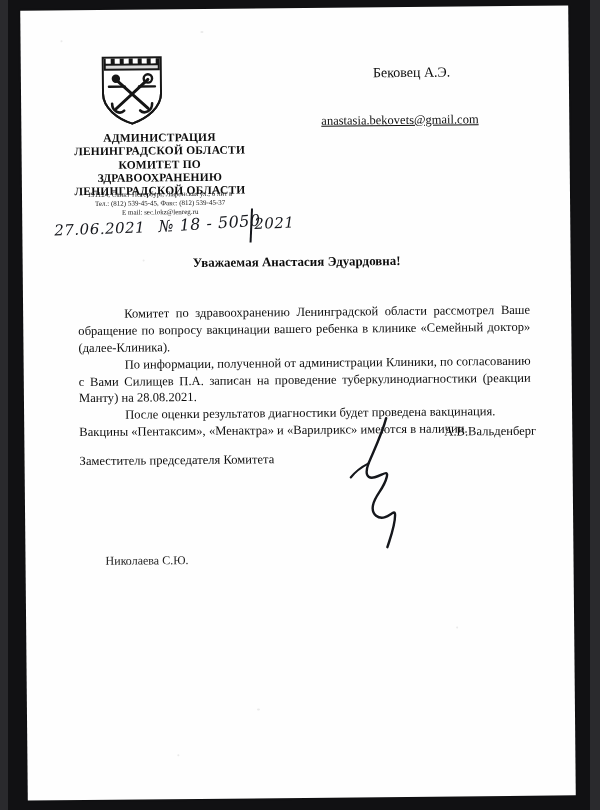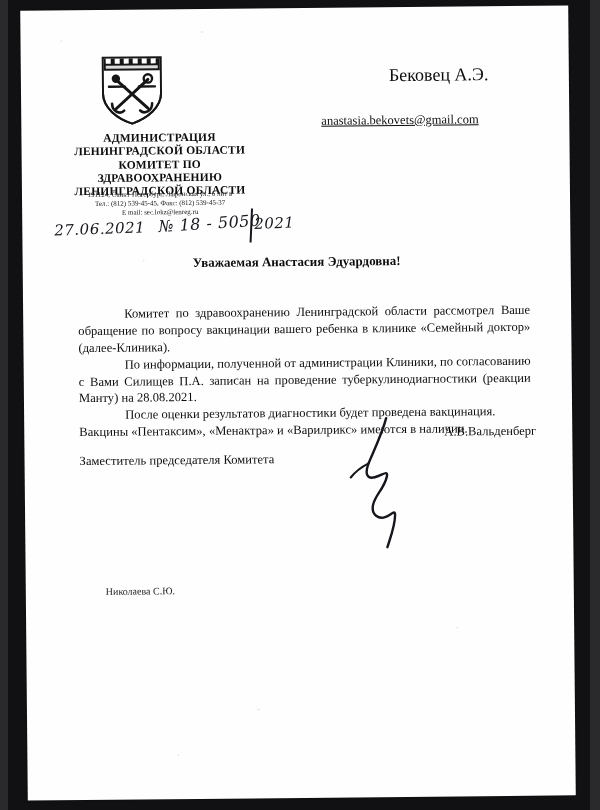--- a/index.html
+++ b/index.html
@@ -114,23 +114,23 @@
     top: 200px;
     width: 1.5px;
     height: 34px;
     background: #15171c;
     transform: rotate(3deg);
   }
 
   
   #addressee-name {
     position: absolute;
-    left: 368px;
+    left: 352px;
     top: 58px;
-    font-size: 18px;
+    font-size: 14px;
     white-space: nowrap;
   }
   #addressee-email {
     position: absolute;
     left: 300px;
     top: 106px;
     font-size: 12.5px;
     text-decoration: underline;
     white-space: nowrap;
   }
@@ -184,22 +184,22 @@
     top: 408px;
     width: 120px;
     height: 135px;
     pointer-events: none;
   }
 
   
   #executor {
     position: absolute;
     left: 80px;
-    top: 576px;
-    font-size: 10px;
+    top: 544px;
+    font-size: 12px;
     color: #222;
     white-space: nowrap;
     text-align: right;
   }
 
   
   .speckle {
     position: absolute;
     background: #d8d8d8;
     border-radius: 50%;

